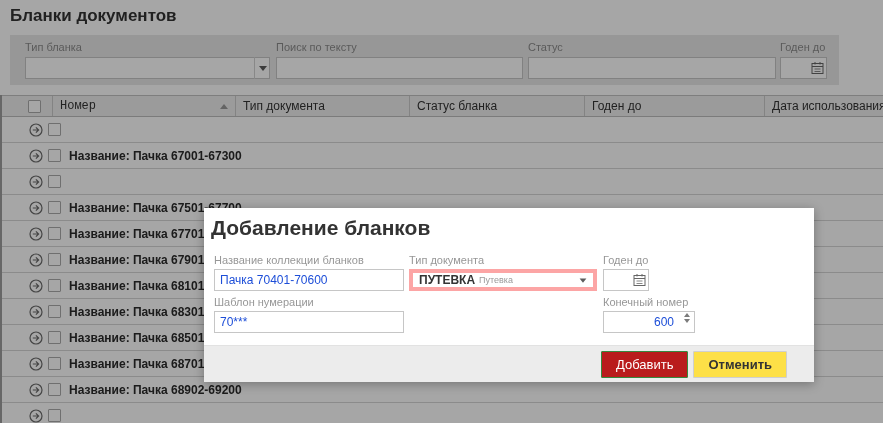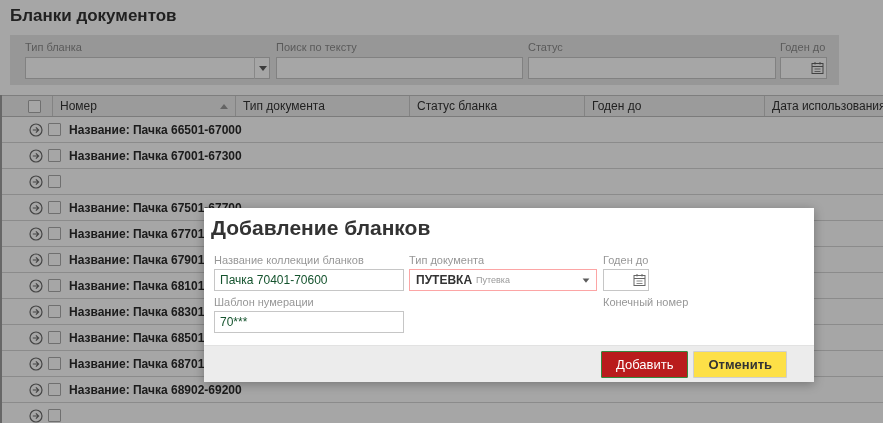--- a/index.html
+++ b/index.html
@@ -22,21 +22,21 @@
     background: #e9e9e9;
   }
   .filter-field { position: absolute; top: 6px; }
   .filter-field .f-label { font-size: 11px; color: #8b8b8b; margin-bottom: 4px; display: block; }
   .f-type   { left: 15px;  width: 245px; }
   .f-search { left: 266px; width: 247px; }
   .f-status { left: 518px; width: 248px; }
   .f-valid  { left: 770px; width: 47px; }
   .inp {
     width: 100%; height: 22px; border: 1px solid #c6c6c6; background: #fff;
-    font-family: "Liberation Sans", sans-serif; font-size: 12px; color: #14532d;
+    font-family: "Liberation Sans", sans-serif; font-size: 12px; color: #1d4ed8;
     padding: 0 5px; outline: none; display: block;
   }
   .combo { position: relative; }
   .combo .inp { padding-right: 20px; }
   .combo-btn {
     position: absolute; right: 0; top: 0; width: 16px; height: 22px;
     border-left: 1px solid #d2d2d2; display: flex; align-items: center; justify-content: center;
     cursor: pointer;
   }
   .tri-down { width: 0; height: 0; border-left: 4px solid transparent; border-right: 4px solid transparent; border-top: 5px solid #5c5c5c; }
@@ -45,21 +45,21 @@
   .cal-btn { position: absolute; right: 3px; top: 4px; cursor: pointer; line-height: 0; }
   
   .grid { position: absolute; left: 0; right: 0; top: 95px; bottom: 0; border-left: 2px solid #9e9e9e; }
   .grid-header {
     display: flex; height: 22px; background: #efefef;
     border-top: 1px solid #c2c2c2; border-bottom: 1px solid #bdbdbd;
     font-size: 12px; color: #333;
   }
   .hc { display: flex; align-items: center; padding: 0 7px; border-left: 1px solid #c9c9c9; overflow: hidden; white-space: nowrap; }
   .hc0 { width: 50px; border-left: none; padding-left: 26px; }
-  .hc1 { width: 183px; }
+  .hc1 { width: 183px; font-family: Liberation Mono, monospace; }
   .hc2 { width: 174px; }
   .hc3 { width: 175px; }
   .hc4 { width: 180px; }
   .hc5 { flex: 1; }
   .sort-asc {
     margin-left: auto; width: 0; height: 0;
     border-left: 4px solid transparent; border-right: 4px solid transparent;
     border-bottom: 5px solid #9a9a9a;
   }
   .grid-row {
@@ -87,21 +87,21 @@
   }
   .m-field { position: absolute; }
   .m-field .f-label { font-size: 11px; color: #979797; margin-bottom: 3px; display: block; white-space: nowrap; }
   .m-name   { left: 10px;  top: 46px; width: 190px; }
   .m-doc    { left: 205px; top: 46px; width: 188px; }
   .m-valid  { left: 399px; top: 46px; width: 46px; }
   .m-tpl    { left: 10px;  top: 88px; width: 190px; }
   .m-start  { left: 205px; top: 88px; width: 92px; }
   .m-end    { left: 399px; top: 88px; width: 92px; }
   .combo-disp {
-    height: 22px; border: 1px solid #fca5a5; background: #fff;
+    height: 22px; border: 4px solid #fca5a5; background: #fff;
     display: flex; align-items: center; padding: 0 6px; cursor: pointer;
   }
   .combo-disp .code { font-size: 12px; font-weight: bold; color: #333; }
   .combo-disp .caption { font-size: 9px; color: #9a9a9a; margin-left: 4px; }
   .combo-disp .tri-down { margin-left: auto; transform: scale(0.85); }
   .num-wrap { position: relative; }
   .num-wrap .inp { text-align: right; padding-right: 20px; }
   .spinner { position: absolute; right: 5px; top: 2px; display: flex; flex-direction: column; gap: 2px; }
   .sp-btn { width: 0; height: 0; border-left: 3.5px solid transparent; border-right: 3.5px solid transparent; cursor: pointer; }
   .sp-up { border-bottom: 4px solid #7b7b7b; }
@@ -183,21 +183,20 @@
           <span>Дата использования</span>
         </div>
     </div>
     <div id="grid-body">
         <div class="grid-row">
           <span class="expand-ic"><svg width="14" height="14" viewBox="0 0 14 14">
               <circle cx="7" cy="7" r="6" fill="none" stroke="#6b6b6b" stroke-width="1.2"></circle>
               <path d="M3.8 7 H9.4 M6.9 4.4 L9.6 7 L6.9 9.6" fill="none" stroke="#6b6b6b" stroke-width="1.2"></path>
             </svg></span>
           <span class="chk"></span>
-          <span class="row-label">Название: Пачка 66501-67000</span>
         </div>
         <div class="grid-row">
           <span class="expand-ic"><svg width="14" height="14" viewBox="0 0 14 14">
               <circle cx="7" cy="7" r="6" fill="none" stroke="#6b6b6b" stroke-width="1.2"></circle>
               <path d="M3.8 7 H9.4 M6.9 4.4 L9.6 7 L6.9 9.6" fill="none" stroke="#6b6b6b" stroke-width="1.2"></path>
             </svg></span>
           <span class="chk"></span>
           <span class="row-label">Название: Пачка 67001-67300</span>
         </div>
         <div class="grid-row">
@@ -319,19 +318,26 @@
   </div>
 
   <div class="m-field m-tpl">
     <span class="f-label">Шаблон нумерации</span>
     <input class="inp" value="70***" style="">
   </div>
 
 
   <div class="m-field m-end">
     <span class="f-label">Конечный номер</span>
+    <div class="num-wrap">
+      <input class="inp" value="600" style="">
+      <span class="spinner">
+        <span class="sp-btn sp-up"></span>
+        <span class="sp-btn sp-dn"></span>
+      </span>
+    </div>
   </div>
 
   <div class="modal-footer">
     <button class="btn btn-add">Добавить</button>
     <button class="btn btn-cancel">Отменить</button>
   </div>
 </div>
 
 </body></html>

